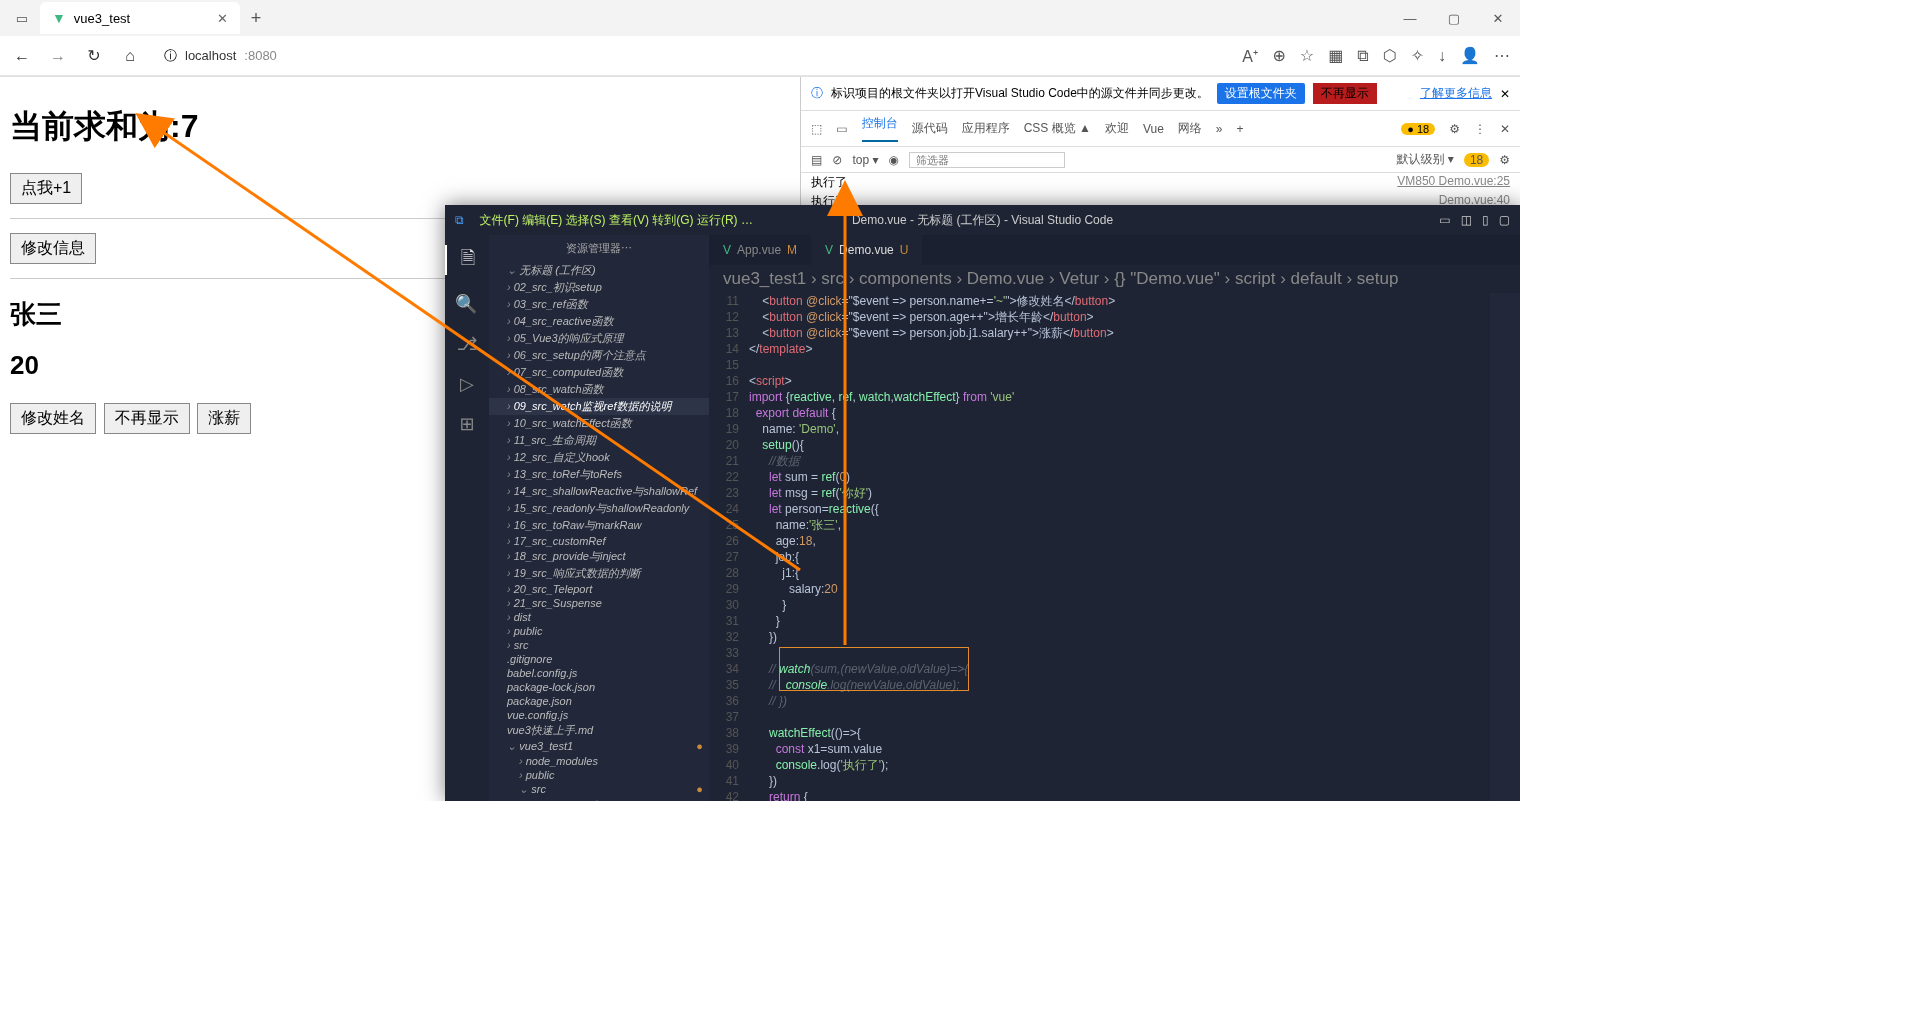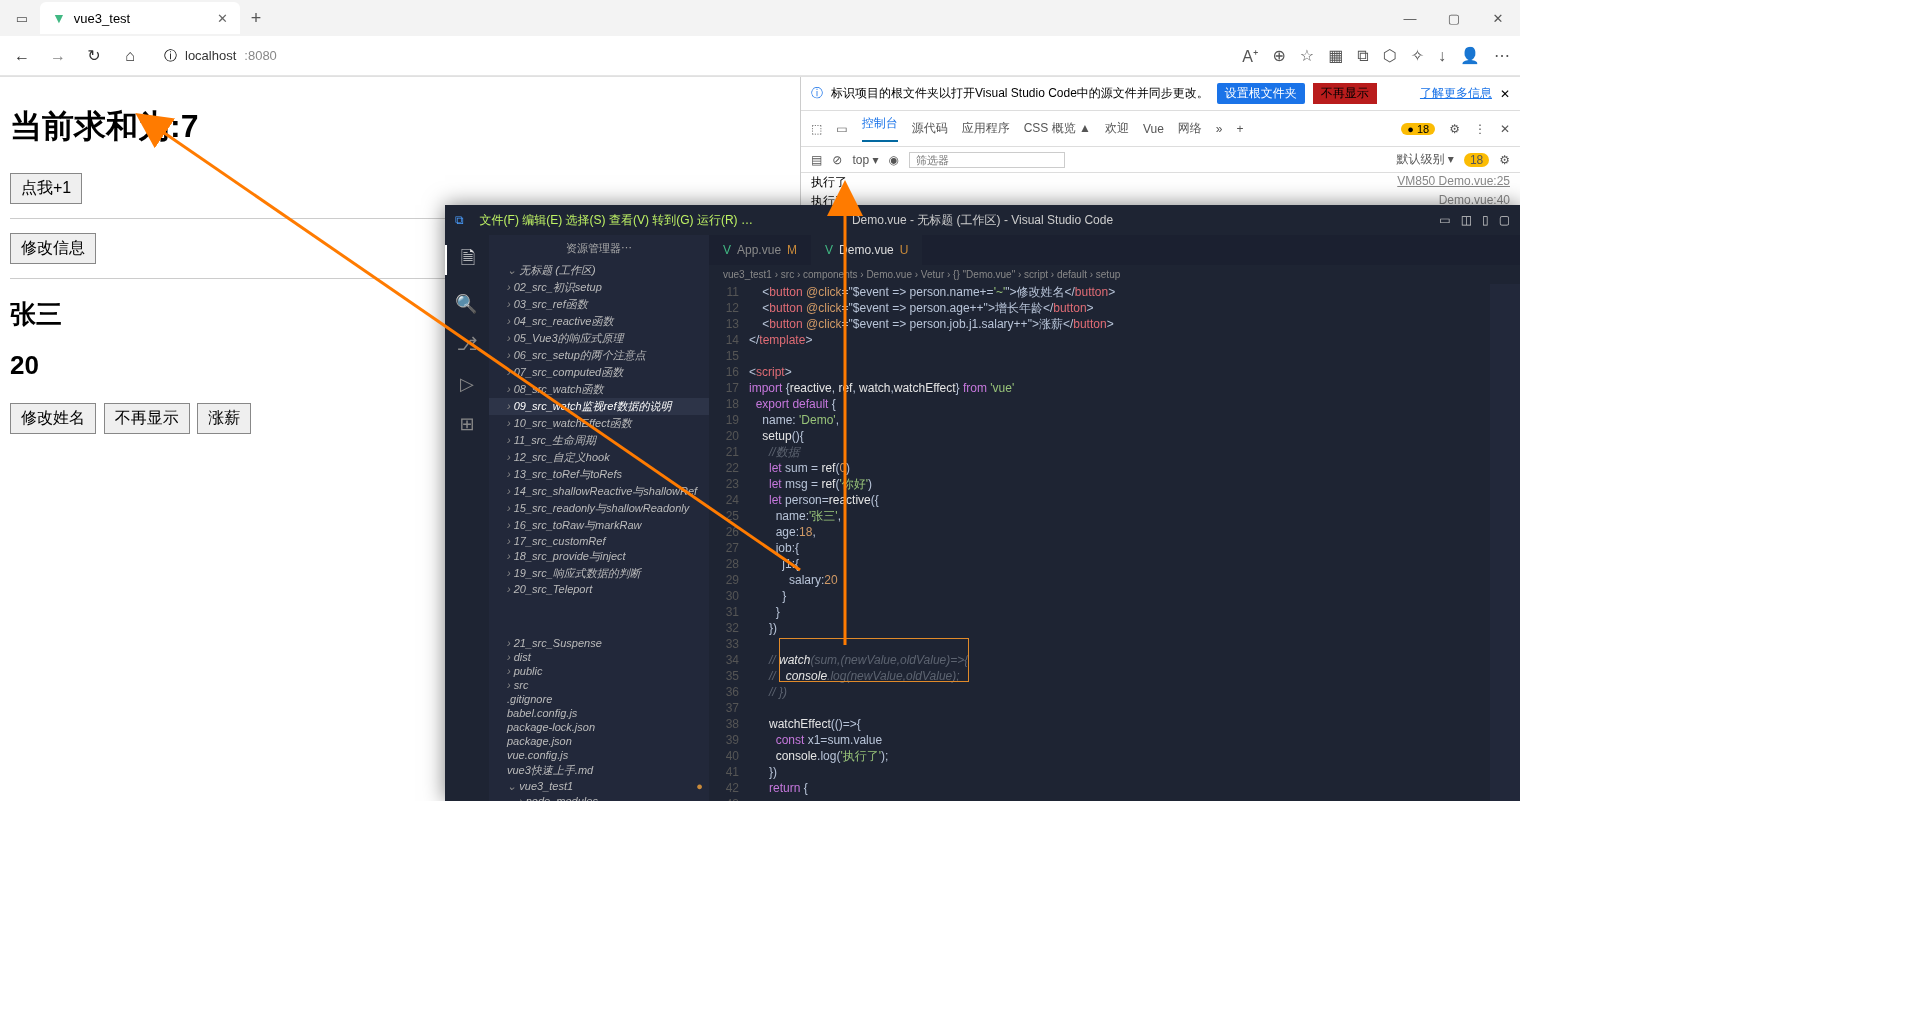--- a/index.html
+++ b/index.html
@@ -67,30 +67,30 @@
 .vsc-explorer .item .mod { float: right; margin-right: 6px; color: #c98a3a; }
 .vsc-explorer .folder::before { content: "› "; color: #888; }
 .vsc-explorer .folder.open::before { content: "⌄ "; }
 .vsc-explorer .file { padding-left: 30px; }
 .vsc-editor { flex: 1; background: #1e2433; display: flex; flex-direction: column; font-family: Consolas, monospace; position: relative; }
 .vsc-tabs { display: flex; background: #1b2030; height: 30px; align-items: stretch; }
 .vsc-tab { padding: 6px 14px; color: #888; display: flex; align-items: center; gap: 6px; font-size: 12px; }
 .vsc-tab.active { background: #1e2433; color: #ddd; }
 .vsc-tab .vue { color: #41b883; }
 .vsc-tab .dirty { color: #c98a3a; }
-.vsc-breadcrumb { padding: 4px 14px; color: #888; font-size: 10px; }
+.vsc-breadcrumb { padding: 4px 14px; color: #888; font-size: 17px; }
 .vsc-code { flex: 1; display: flex; overflow: hidden; font-size: 12px; line-height: 16px; }
 .gutter { width: 40px; text-align: right; color: #555; padding-right: 10px; }
 .code { flex: 1; white-space: pre; color: #b8c4d8; position: relative; }
 .code .hl { position: absolute; border: 1px solid #e08a2a; left: 30px; top: 354px; width: 190px; height: 44px; }
 .c-tag { color: #e06c75; }
 .c-attr { color: #d19a66; }
 .c-str { color: #98c379; }
 .c-kw { color: #c678dd; }
-.c-fn { color: #e5e5e5; }
+.c-fn { color: #86efac; }
 .c-cmt { color: #5c6370; font-style: italic; }
 .c-num { color: #d19a66; }
 .minimap { width: 30px; background: #22283a; }
 
 
 .arrows { position: absolute; left: 0; top: 0; width: 100%; height: 100%; pointer-events: none; }
 </style>
 </head>
 <body>
 
@@ -241,21 +241,21 @@
           <div class="item folder" style="padding-left: 18px;">11_src_生命周期</div>
           <div class="item folder" style="padding-left: 18px;">12_src_自定义hook</div>
           <div class="item folder" style="padding-left: 18px;">13_src_toRef与toRefs</div>
           <div class="item folder" style="padding-left: 18px;">14_src_shallowReactive与shallowRef</div>
           <div class="item folder" style="padding-left: 18px;">15_src_readonly与shallowReadonly</div>
           <div class="item folder" style="padding-left: 18px;">16_src_toRaw与markRaw</div>
           <div class="item folder" style="padding-left: 18px;">17_src_customRef</div>
           <div class="item folder" style="padding-left: 18px;">18_src_provide与inject</div>
           <div class="item folder" style="padding-left: 18px;">19_src_响应式数据的判断</div>
           <div class="item folder" style="padding-left: 18px;">20_src_Teleport</div>
-          <div class="item folder" style="padding-left: 18px; margin-top: 40px;">21_src_Suspense</div>
+          <div class="item folder" style="padding-left: 18px;">21_src_Suspense</div>
           <div class="item folder" style="padding-left: 18px;">dist</div>
           <div class="item folder" style="padding-left: 18px;">public</div>
           <div class="item folder" style="padding-left: 18px;">src</div>
           <div class="item file" style="padding-left: 18px;">.gitignore</div>
           <div class="item file" style="padding-left: 18px;">babel.config.js</div>
           <div class="item file" style="padding-left: 18px;">package-lock.json</div>
           <div class="item file" style="padding-left: 18px;">package.json</div>
           <div class="item file" style="padding-left: 18px;">vue.config.js</div>
           <div class="item file" style="padding-left: 18px;">vue3快速上手.md</div>
           <div class="item folder open" style="padding-left: 18px;">vue3_test1<span class="mod">●</span></div>

